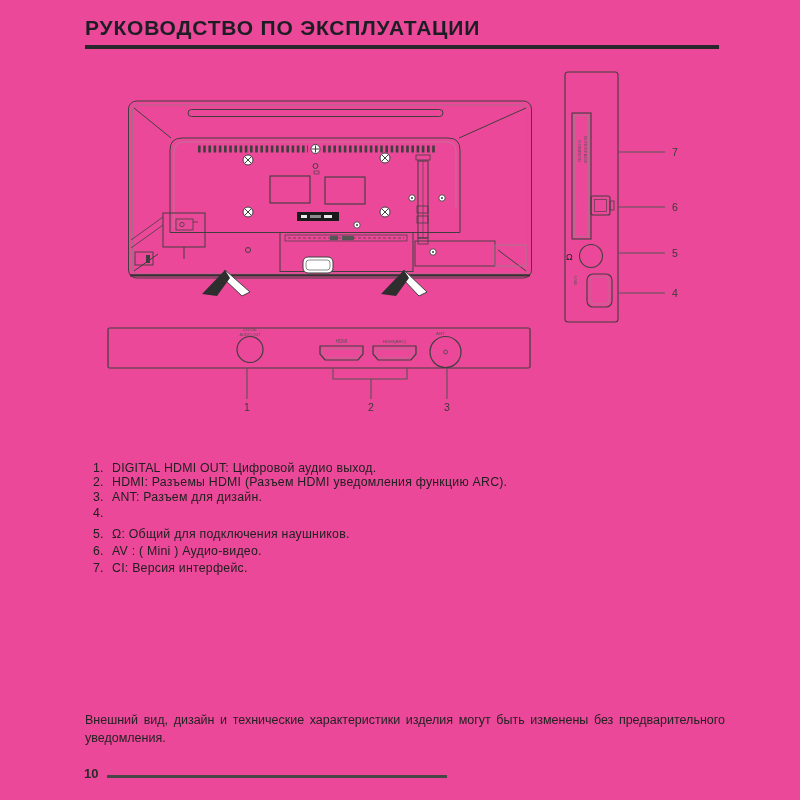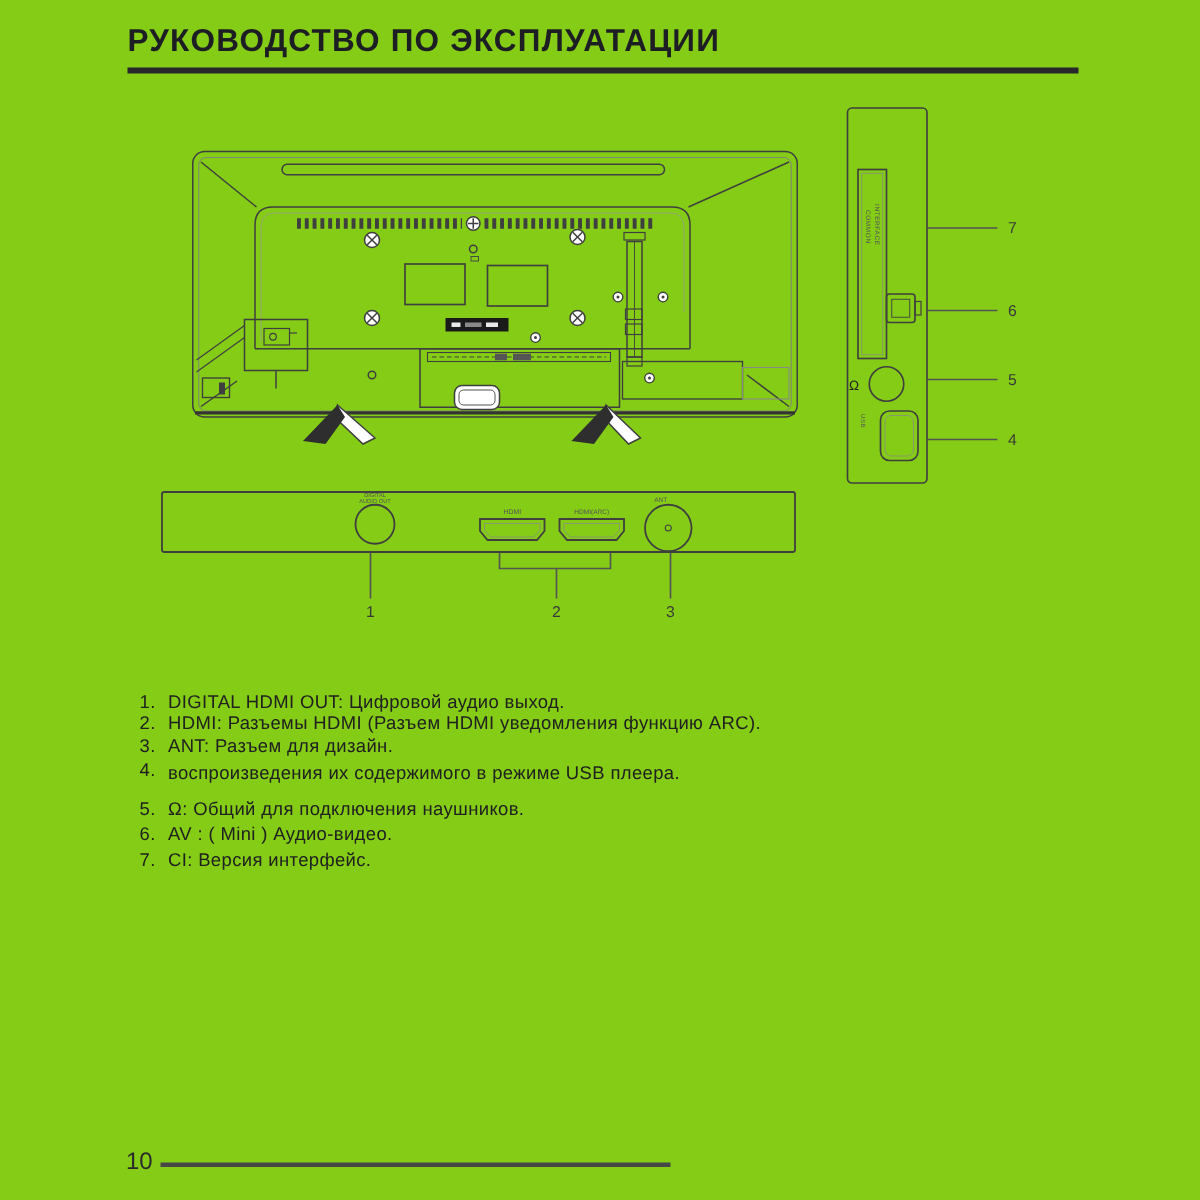--- a/index.html
+++ b/index.html
@@ -1,36 +1,36 @@
 <!DOCTYPE html>
 <html><head>
 <meta charset="utf-8">
 <style>
   html,body{margin:0;padding:0;background:#ffffff;}
-  .page{position:relative;width:800px;height:800px;background:#84cc16;overflow:hidden;
+  .page{position:relative;width:800px;height:800px;background:#ec4899;overflow:hidden;
         font-family:"Liberation Sans", sans-serif;color:#1f1f1f;}
   .title{position:absolute;left:85px;top:16px;font-size:21px;font-weight:800;
          letter-spacing:.8px;color:#1d1d24;}
   .title-rule{position:absolute;left:85px;top:45px;width:634px;height:3.5px;background:#27272c;}
   .svg-back{position:absolute;left:118px;top:88px;width:420px;height:230px;}
   .svg-side{position:absolute;left:560px;top:68px;width:170px;height:260px;}
   .svg-bottom{position:absolute;left:105px;top:322px;width:430px;height:95px;}
   .legend{position:absolute;left:93px;top:461px;width:600px;font-size:12.3px;
           letter-spacing:.25px;color:#202020;}
   .lg-row{display:flex;line-height:14.3px;}
   .lg-num{flex:0 0 19px;}
   .lg-text{flex:1;}
   .lg-row.r4{margin-top:2px;}
   .lg-row.r4 .lg-line1{display:block;line-height:19px;text-align:justify;text-align-last:justify;}
   .lg-row.r4 .lg-line2{display:block;line-height:19px;}
   .lg-row.r5{margin-top:6px;}
   .lg-row.r5,.lg-row.r6,.lg-row.r7{line-height:17px;}
   .disclaimer{position:absolute;left:85px;top:712px;width:640px;font-size:12.5px;
               line-height:17.5px;color:#222;text-align:justify;}
-  .pagenum{position:absolute;left:84px;top:766px;font-size:16px;font-weight:normal;color:#2b2b2b;}
+  .pagenum{position:absolute;left:84px;top:766px;font-size:13px;font-weight:bold;color:#2b2b2b;}
   .footer-rule{position:absolute;left:107px;top:775px;width:340px;height:3px;background:#474747;}
   svg text{font-family:"Liberation Sans", sans-serif;}
 </style>
 </head>
 <body>
 
 <div class="page">
 
   <div class="title">РУКОВОДСТВО ПО ЭКСПЛУАТАЦИИ</div>
   <div class="title-rule"></div>
@@ -209,34 +209,34 @@
       <span class="lg-num">2.</span>
       <span class="lg-text">HDMI: Разъемы HDMI (Разъем HDMI уведомления функцию ARC).</span>
     </div>
     <div class="lg-row">
       <span class="lg-num">3.</span>
       <span class="lg-text">ANT: Разъем для дизайн.</span>
     </div>
     <div class="lg-row r4">
       <span class="lg-num">4.</span>
       <span class="lg-text">
-        <span class="lg-line2">воспроизведения их содержимого в режиме USB плеера.</span>
       </span>
     </div>
     <div class="lg-row r5">
       <span class="lg-num">5.</span>
       <span class="lg-text">Ω: Общий для подключения наушников.</span>
     </div>
     <div class="lg-row r6">
       <span class="lg-num">6.</span>
       <span class="lg-text">AV : ( Mini )  Аудио-видео.</span>
     </div>
     <div class="lg-row r7">
       <span class="lg-num">7.</span>
       <span class="lg-text">CI: Версия интерфейс.</span>
     </div>
   </div>
 
+  <div class="disclaimer">Внешний вид, дизайн и технические характеристики изделия могут быть изменены без предварительного уведомления.</div>
 
   <div class="pagenum">10</div>
   <div class="footer-rule"></div>
 
 </div>
 
 </body></html>

